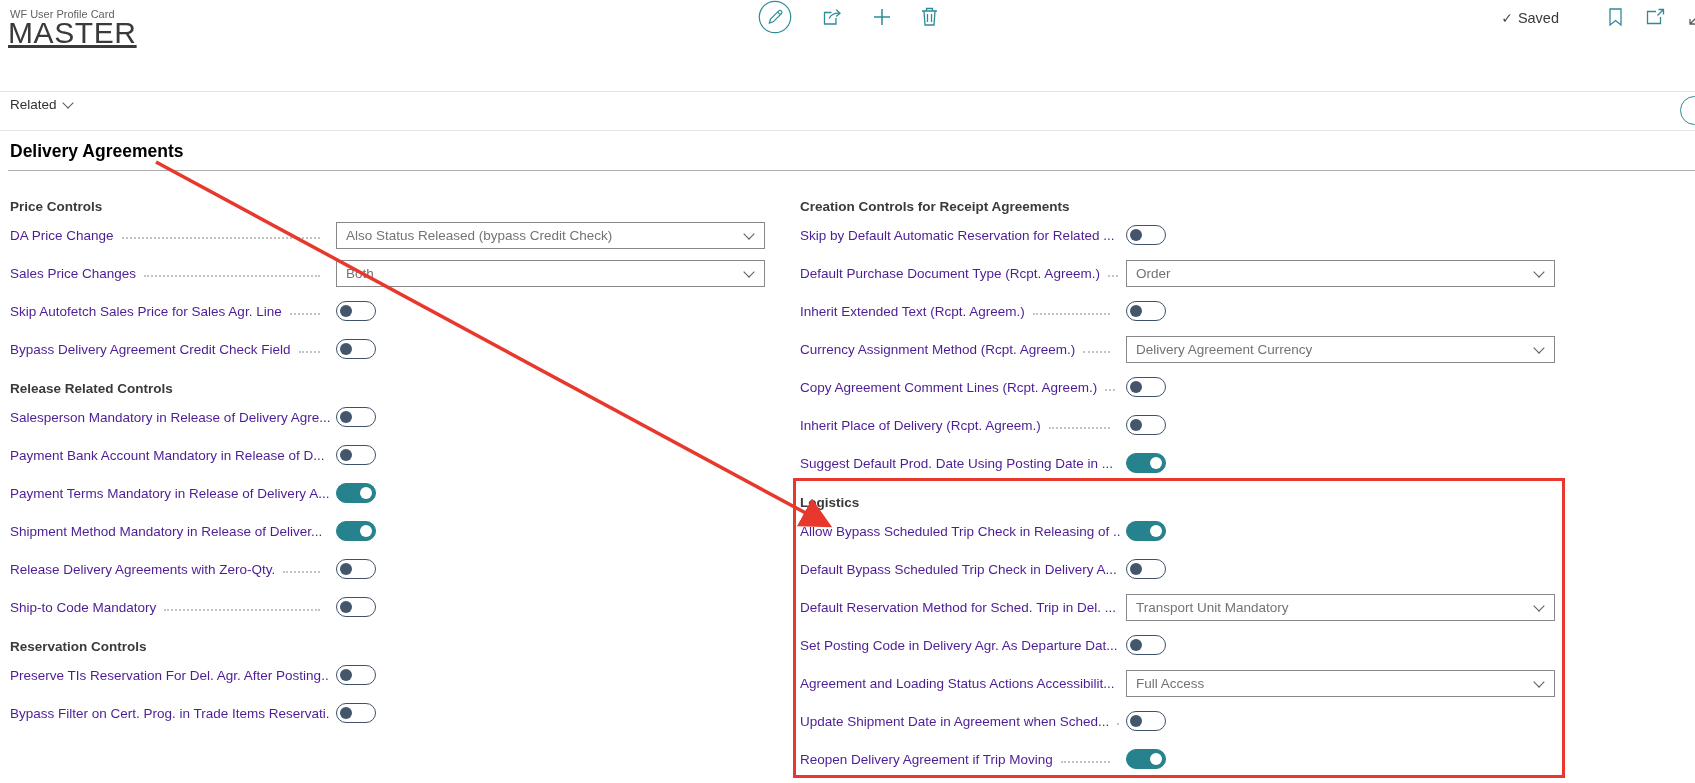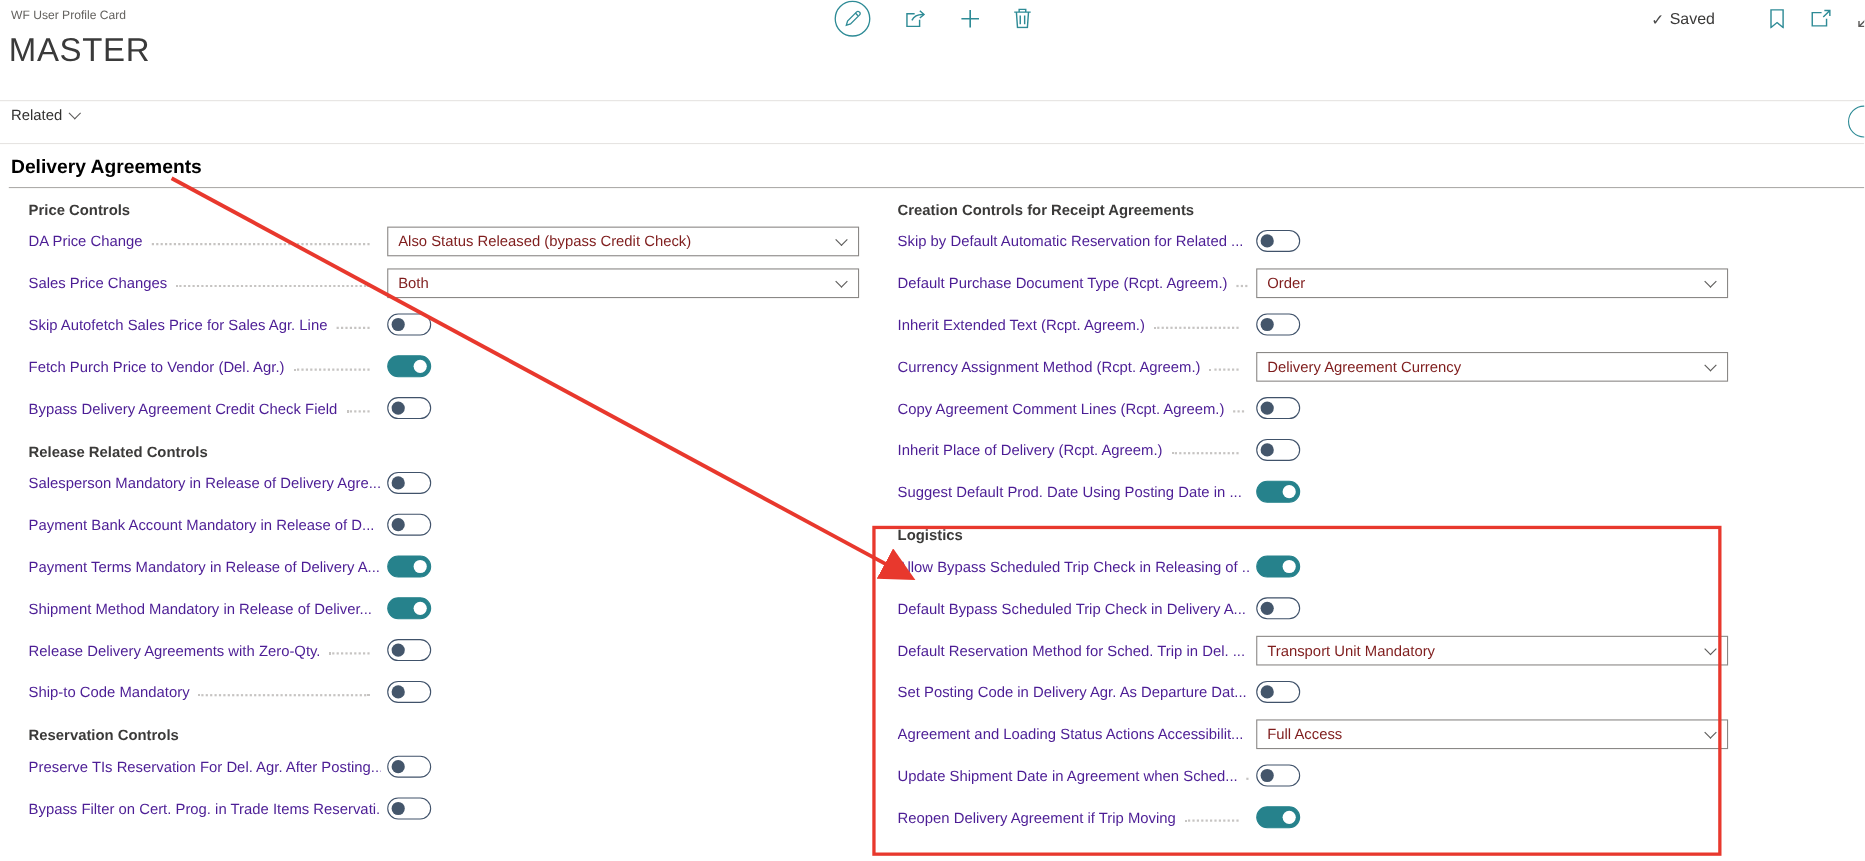--- a/index.html
+++ b/index.html
@@ -1,22 +1,22 @@
 <!DOCTYPE html>
 <html><head>
 <meta charset="utf-8">
 <style>
   html,body{margin:0;padding:0;background:#fff;}
   .page{position:relative;width:1695px;height:783px;background:#fff;overflow:hidden;
         font-family:"Liberation Sans",sans-serif;color:#3b3a39;}
 
   
   .breadcrumb{position:absolute;left:10px;top:8px;font-size:11px;color:#64625f;}
-  .page-title{position:absolute;left:8px;top:29px;font-size:30px;font-weight:300;
-              letter-spacing:.6px;color:#3a3a3a;}
+  .page-title{position:absolute;left:8px;top:16px;font-size:30px;font-weight:300;
+              letter-spacing:.6px;color:#3a3a3a;text-decoration:underline;}
   .toolbar{position:absolute;left:50%;top:0;transform:translateX(-50%);height:36px;
            display:flex;align-items:center;gap:30px;}
   .icon-btn{display:flex;align-items:center;justify-content:center;cursor:pointer;background:none;border:none;padding:0;}
   .top-right{position:absolute;right:0;top:0;height:36px;display:flex;align-items:center;gap:24px;}
   .saved{display:flex;align-items:center;gap:5px;font-size:14.5px;color:#3b3a39;margin-right:26px;}
   .check-glyph{font-size:14px;color:#4a4a4a;}
   .edge-clip{margin-right:-10px;}
 
   
   .rule{position:absolute;left:0;right:0;border-top:1px solid #e6e4e2;}
@@ -25,41 +25,41 @@
            display:flex;align-items:center;gap:7px;cursor:pointer;}
   .chev-css{width:7px;height:7px;border-right:1.4px solid #5c5b5a;border-bottom:1.4px solid #5c5b5a;
             transform:rotate(45deg);margin-top:-3px;}
   .partial-circle{position:absolute;right:-14px;top:96px;width:27px;height:27px;
                   border:1.5px solid #2e8b96;border-radius:50%;background:#fff;}
 
   
   .section-title{position:absolute;left:10px;top:141px;font-size:17.5px;font-weight:700;color:#000000;}
   .section-rule{position:absolute;left:8px;right:0;top:170px;border-top:1px solid #aeacaa;}
   .columns{position:absolute;left:0;top:170px;width:100%;height:613px;}
-  .column{position:absolute;top:0;margin-left:16px;}
+  .column{position:absolute;top:0;padding-top:16px;}
   .column-left{left:10px;width:755px;}
   .column-right{left:800px;width:752px;}
 
   .group-header{height:28px;display:flex;align-items:flex-end;padding-bottom:2px;
                 font-size:13.5px;font-weight:700;color:#3b3a39;}
   .field-row{height:38px;display:flex;align-items:center;}
   .labelwrap{flex:0 0 320px;display:flex;align-items:center;overflow:hidden;}
   .field-label{font-size:13.5px;color:#4c1d95;white-space:nowrap;text-align:center;}
   .leader{flex:1;min-width:10px;border-top:2px dotted #c6c4c2;margin:5px 10px 0 8px;height:0;align-self:center;}
 
   .toggle{width:40px;height:20px;border-radius:11px;position:relative;flex:0 0 auto;
           margin-left:6px;cursor:pointer;box-sizing:border-box;}
   .toggle.off{background:#fff;border:1.5px solid #40526a;}
   .toggle.off .knob{position:absolute;left:3px;top:2.5px;width:12px;height:12px;border-radius:50%;background:#44566b;}
   .toggle.on{background:#26828C;border:1.5px solid #26828C;}
   .toggle.on .knob{position:absolute;right:3px;top:2.5px;width:12px;height:12px;border-radius:50%;background:#fff;}
 
   .select{margin-left:6px;width:429px;height:27px;box-sizing:border-box;border:1px solid #8a8886;
           background:#fff;display:flex;align-items:center;padding:0 11px 0 9px;cursor:pointer;flex:0 0 auto;}
-  .select-value{flex:1;font-size:13.5px;color:#7f1d1d;white-space:nowrap;overflow:hidden;}
+  .select-value{flex:1;font-size:13.5px;color:#737373;white-space:nowrap;overflow:hidden;}
 
   
   .red-box{position:absolute;left:793px;top:478px;width:772px;height:300px;
            border:3px solid #E8382D;box-sizing:border-box;z-index:6;pointer-events:none;}
   .arrow-svg{position:absolute;left:0;top:0;z-index:7;pointer-events:none;}
 </style>
 </head>
 <body>
 
 <div class="page">
@@ -166,29 +166,20 @@
             <span class="select-value">Both</span>
             <span class="chev-css"></span>
           </div>
         </div>
         <div class="field-row">
           <div class="labelwrap">
             <span class="field-label">Skip Autofetch Sales Price for Sales Agr. Line</span>
             <span class="leader"></span>
           </div>
           <div class="toggle off">
-            <div class="knob"></div>
-          </div>
-        </div>
-        <div class="field-row">
-          <div class="labelwrap">
-            <span class="field-label">Fetch Purch Price to Vendor (Del. Agr.)</span>
-            <span class="leader"></span>
-          </div>
-          <div class="toggle on">
             <div class="knob"></div>
           </div>
         </div>
         <div class="field-row">
           <div class="labelwrap">
             <span class="field-label">Bypass Delivery Agreement Credit Check Field</span>
             <span class="leader"></span>
           </div>
           <div class="toggle off">
             <div class="knob"></div>

